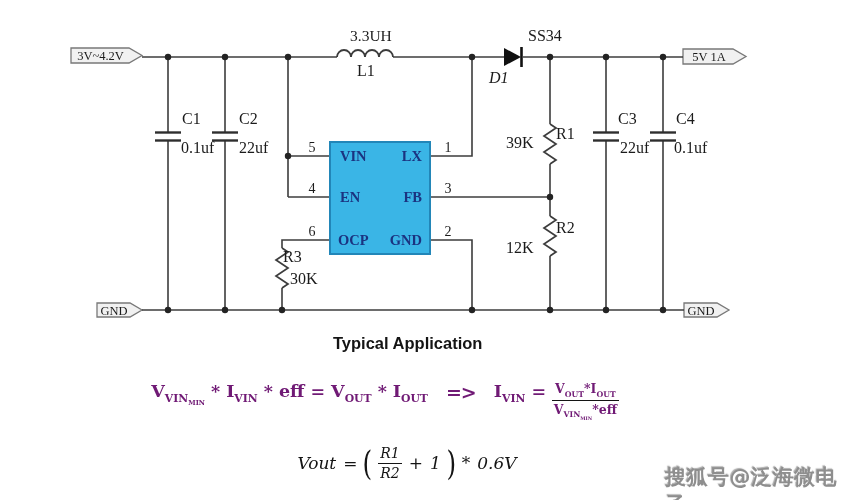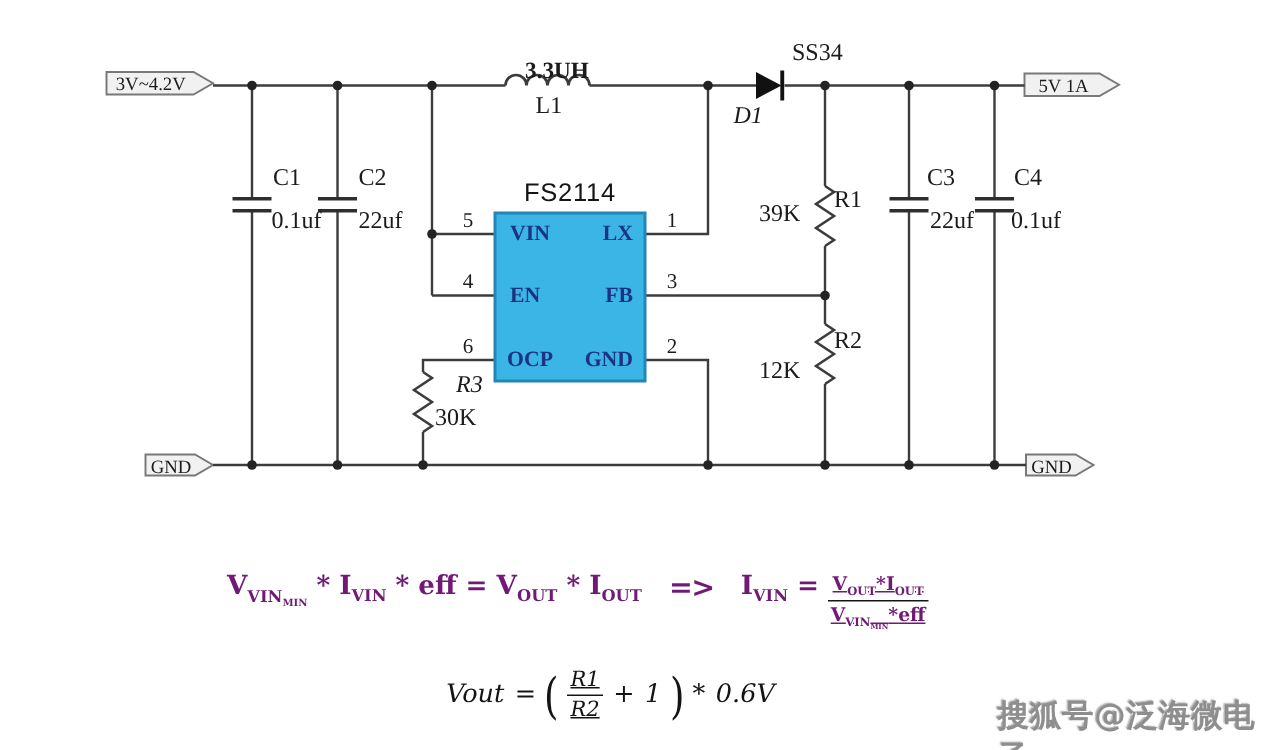--- a/index.html
+++ b/index.html
@@ -1,34 +1,34 @@
 <!DOCTYPE html>
 <html><head>
 <meta charset="utf-8">
 <style>
   html,body{margin:0;padding:0;background:#fff;}
   .stage{position:relative;width:847px;height:500px;background:#fff;overflow:hidden;
          font-family:"Liberation Serif",serif;color:#1b1b1b;}
   .stage svg{position:absolute;left:0;top:0;}
   .lbl{position:absolute;font-size:16px;line-height:1.1;white-space:nowrap;}
   .tagtxt{position:absolute;font-size:12.5px;text-align:center;line-height:15px;white-space:nowrap;}
-  .bold{font-weight:bold;margin-top:12px;}
+  .bold{font-weight:normal;}
   .pin-name{position:absolute;font-size:14.5px;font-weight:bold;color:#1b3380;white-space:nowrap;}
   .pin-num{position:absolute;font-size:14px;width:20px;text-align:center;white-space:nowrap;}
   .ic-title{position:absolute;left:330px;top:119px;width:100px;text-align:center;
             font-family:"Liberation Sans",sans-serif;font-size:17px;color:#141414;letter-spacing:.5px;}
   .caption{position:absolute;left:333px;top:334px;font-family:"Liberation Sans",sans-serif;
            font-weight:bold;font-size:16.5px;color:#141414;}
   
   .formula1{position:absolute;left:150px;top:381px;width:470px;height:48px;
             display:flex;justify-content:center;gap:6px;
             font-family:"DejaVu Serif","Liberation Serif",serif;font-weight:bold;
             font-size:17.5px;color:#701a75;}
   .formula1 sub{font-size:.62em;}
-  .frac{display:inline-flex;flex-direction:column;align-items:center;font-size:12.5px;line-height:1.2;text-decoration:underline;}
+  .frac{display:inline-flex;flex-direction:column;align-items:center;font-size:12.5px;line-height:1.2;}
   .frac .num{border-bottom:1.4px solid #141414;padding:0 3px 1px;}
   .frac .den{padding-top:1px;}
   .implies{font-size:19px;margin:0 12px;letter-spacing:-1px;}
   .formula2{position:absolute;left:282px;top:440px;width:250px;height:46px;
             display:flex;align-items:center;justify-content:center;gap:7px;
             font-family:"DejaVu Serif","Liberation Serif",serif;font-style:italic;
             font-size:17px;color:#141414;}
   .formula2 .frac{font-size:14px;}
   .formula2 .frac .num{border-bottom:1.3px solid #141414;padding:0 2px 1px;}
   .paren{font-style:normal;font-size:33px;font-weight:400;line-height:1;transform:scaleX(.75);margin:0 -3px;}
@@ -149,37 +149,37 @@
   <div class="lbl bold" style="left:350px;top:27px;font-size:15.5px;">3.3UH</div>
   <div class="lbl" style="left:357px;top:62px;">L1</div>
 
   <div class="lbl" style="left:528px;top:27px;">SS34</div>
   <div class="lbl" style="left:489px;top:69px;font-style:italic;">D1</div>
 
   <div class="lbl" style="left:556px;top:125px;">R1</div>
   <div class="lbl" style="left:506px;top:134px;">39K</div>
   <div class="lbl" style="left:556px;top:219px;">R2</div>
   <div class="lbl" style="left:506px;top:239px;">12K</div>
-  <div class="lbl" style="left:304px;top:248px;font-style:italic;">R3</div>
+  <div class="lbl" style="left:283px;top:248px;">R3</div>
   <div class="lbl" style="left:290px;top:270px;">30K</div>
 
-  <div class="ic-title">FS2114</div>
   <div class="pin-name" style="left:340px;top:148px;">VIN</div>
   <div class="pin-name" style="left:340px;top:189px;">EN</div>
   <div class="pin-name" style="left:338px;top:232px;">OCP</div>
   <div class="pin-name" style="left:355px;top:148px;width:67px;text-align:right;">LX</div>
   <div class="pin-name" style="left:355px;top:189px;width:67px;text-align:right;">FB</div>
   <div class="pin-name" style="left:355px;top:232px;width:67px;text-align:right;">GND</div>
   <div class="pin-num" style="left:302px;top:140px;">5</div>
   <div class="pin-num" style="left:302px;top:181px;">4</div>
   <div class="pin-num" style="left:302px;top:224px;">6</div>
   <div class="pin-num" style="left:438px;top:140px;">1</div>
   <div class="pin-num" style="left:438px;top:181px;">3</div>
   <div class="pin-num" style="left:438px;top:224px;">2</div>
 
+  <div class="caption">Typical Application</div>
 
   <div class="formula1">
     <span><span>V</span><sub><span>VIN</span><sub>MIN</sub></sub></span>
     <span>*</span>
     <span><span>I</span><sub>VIN</sub></span>
     <span>*</span>
     <span>eff</span>
     <span>=</span>
     <span><span>V</span><sub>OUT</sub></span>
     <span>*</span>

